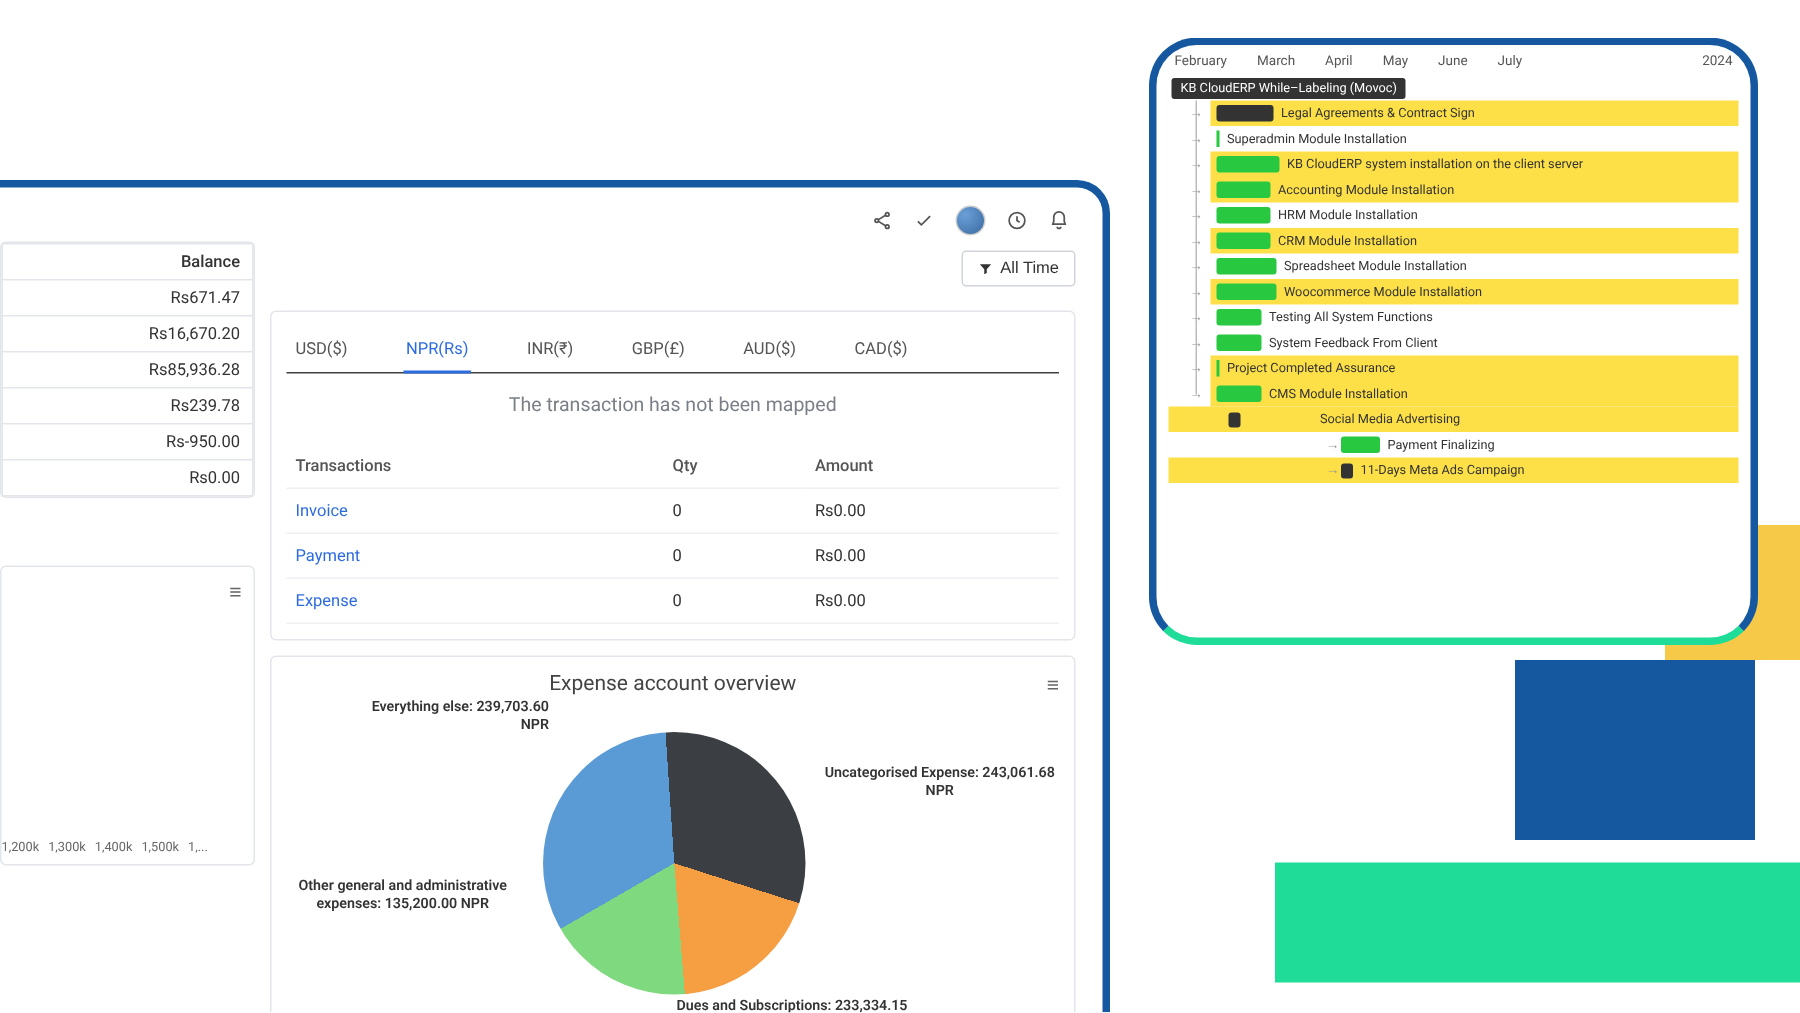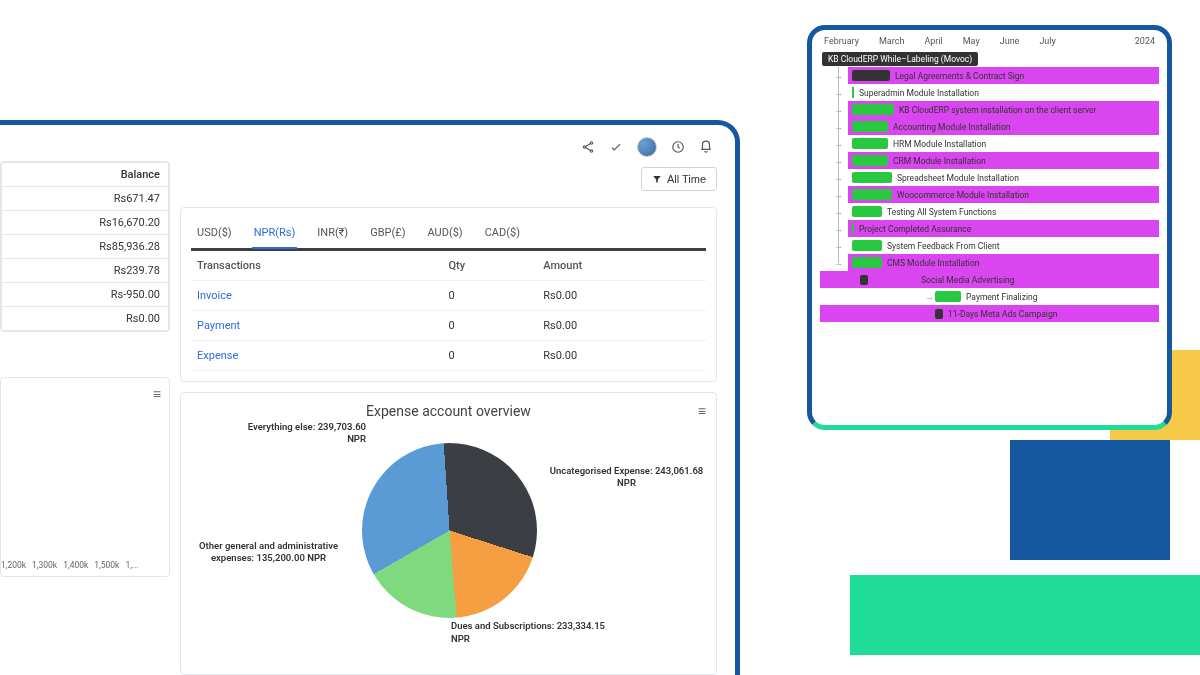--- a/index.html
+++ b/index.html
@@ -147,22 +147,22 @@
     background: #fff;
     padding: 5px 10px;
     border-radius: 3px;
     font-size: 11px;
     color: #333;
     display: inline-flex; align-items: center; gap: 5px;
     cursor: pointer;
   }
 
   .currency-tabs {
-    display: flex; gap: 18px;
-    border-bottom: 3px solid #404040;
+    display: flex; gap: 35px;
+    border-bottom: 1px solid #404040;
     padding: 0 4px;
     font-size: 11px;
   }
   .currency-tabs .tab {
     padding: 8px 2px;
     color: #555;
     cursor: pointer;
   }
   .currency-tabs .tab.active {
     color: #2d6cdf;
@@ -222,26 +222,26 @@
     font-weight: 600;
     color: #333;
     max-width: 170px;
     line-height: 1.3;
   }
 
   
   .gantt {
     position: absolute;
     right: 28px; top: 25px;
-    width: 365px;
+    width: 406px;
     height: 405px;
     background: #fff;
     border: 5px solid #1558a0;
     border-bottom: 5px solid #1fdc98;
-    border-radius: 18px;
+    border-radius: 32px;
     overflow: hidden;
     z-index: 3;
   }
   .gantt-inner {
     padding: 6px 8px;
     font-size: 9px;
   }
   .gantt-head {
     display: flex; justify-content: space-between;
     padding: 0 4px 4px;
@@ -251,21 +251,21 @@
     color: #555;
   }
   .gantt-year { color: #555; }
   .gantt-row {
     display: flex;
     align-items: center;
     height: 17px;
     position: relative;
     font-size: 8.5px;
   }
-  .gantt-row.alt { background: #d946ef; }
+  .gantt-row.alt { background: #fde047; }
   .gbar {
     height: 11px;
     border-radius: 2px;
     margin-right: 5px;
     flex-shrink: 0;
   }
   .gbar.green { background: #28c840; }
   .gbar.dark { background: #333; }
   .gbar.small { width: 8px; height: 10px; }
   .gantt-root {
@@ -388,20 +388,21 @@
 
         <div class="card txn-card">
           <div class="currency-tabs" id="ccy-tabs">
               <span class="tab">USD($)</span>
               <span class="tab active">NPR(Rs)</span>
               <span class="tab">INR(₹)</span>
               <span class="tab">GBP(£)</span>
               <span class="tab">AUD($)</span>
               <span class="tab">CAD($)</span>
             </div>
+          <div class="msg">The transaction has not been mapped</div>
           <table class="txn-table">
             <thead>
                 <tr>
               <th>Transactions</th>
               <th>Qty</th>
               <th>Amount</th>
             </tr>
               </thead>
             <tbody id="txn-rows">
                 <tr>
@@ -486,29 +487,29 @@
           <span>Spreadsheet Module Installation</span>
         </div>
         <div class="gantt-row treerow alt">
           <span class="gbar green" style="width: 40px;"></span>
           <span>Woocommerce Module Installation</span>
         </div>
         <div class="gantt-row treerow">
           <span class="gbar green" style="width: 30px;"></span>
           <span>Testing All System Functions</span>
         </div>
-        <div class="gantt-row treerow alt">
-          <span style="height: 11px; width: 2px; border-left: 2px solid rgb(40, 200, 64); margin-right: 5px;"></span>
-          <span>Project Completed Assurance</span>
-        </div>
         <div class="gantt-row treerow">
           <span class="gbar green" style="width: 30px;"></span>
           <span>System Feedback From Client</span>
         </div>
         <div class="gantt-row treerow alt">
+          <span style="height: 11px; width: 2px; border-left: 2px solid rgb(40, 200, 64); margin-right: 5px;"></span>
+          <span>Project Completed Assurance</span>
+        </div>
+        <div class="gantt-row treerow alt">
           <span class="gbar green" style="width: 30px;"></span>
           <span>CMS Module Installation</span>
         </div>
       </div>
 
     <div class="gantt-row alt sub1">
       <span class="gbar dark small"></span>
       <span>Social Media Advertising</span>
     </div>
     <div class="gantt-row sub2 treerow">

